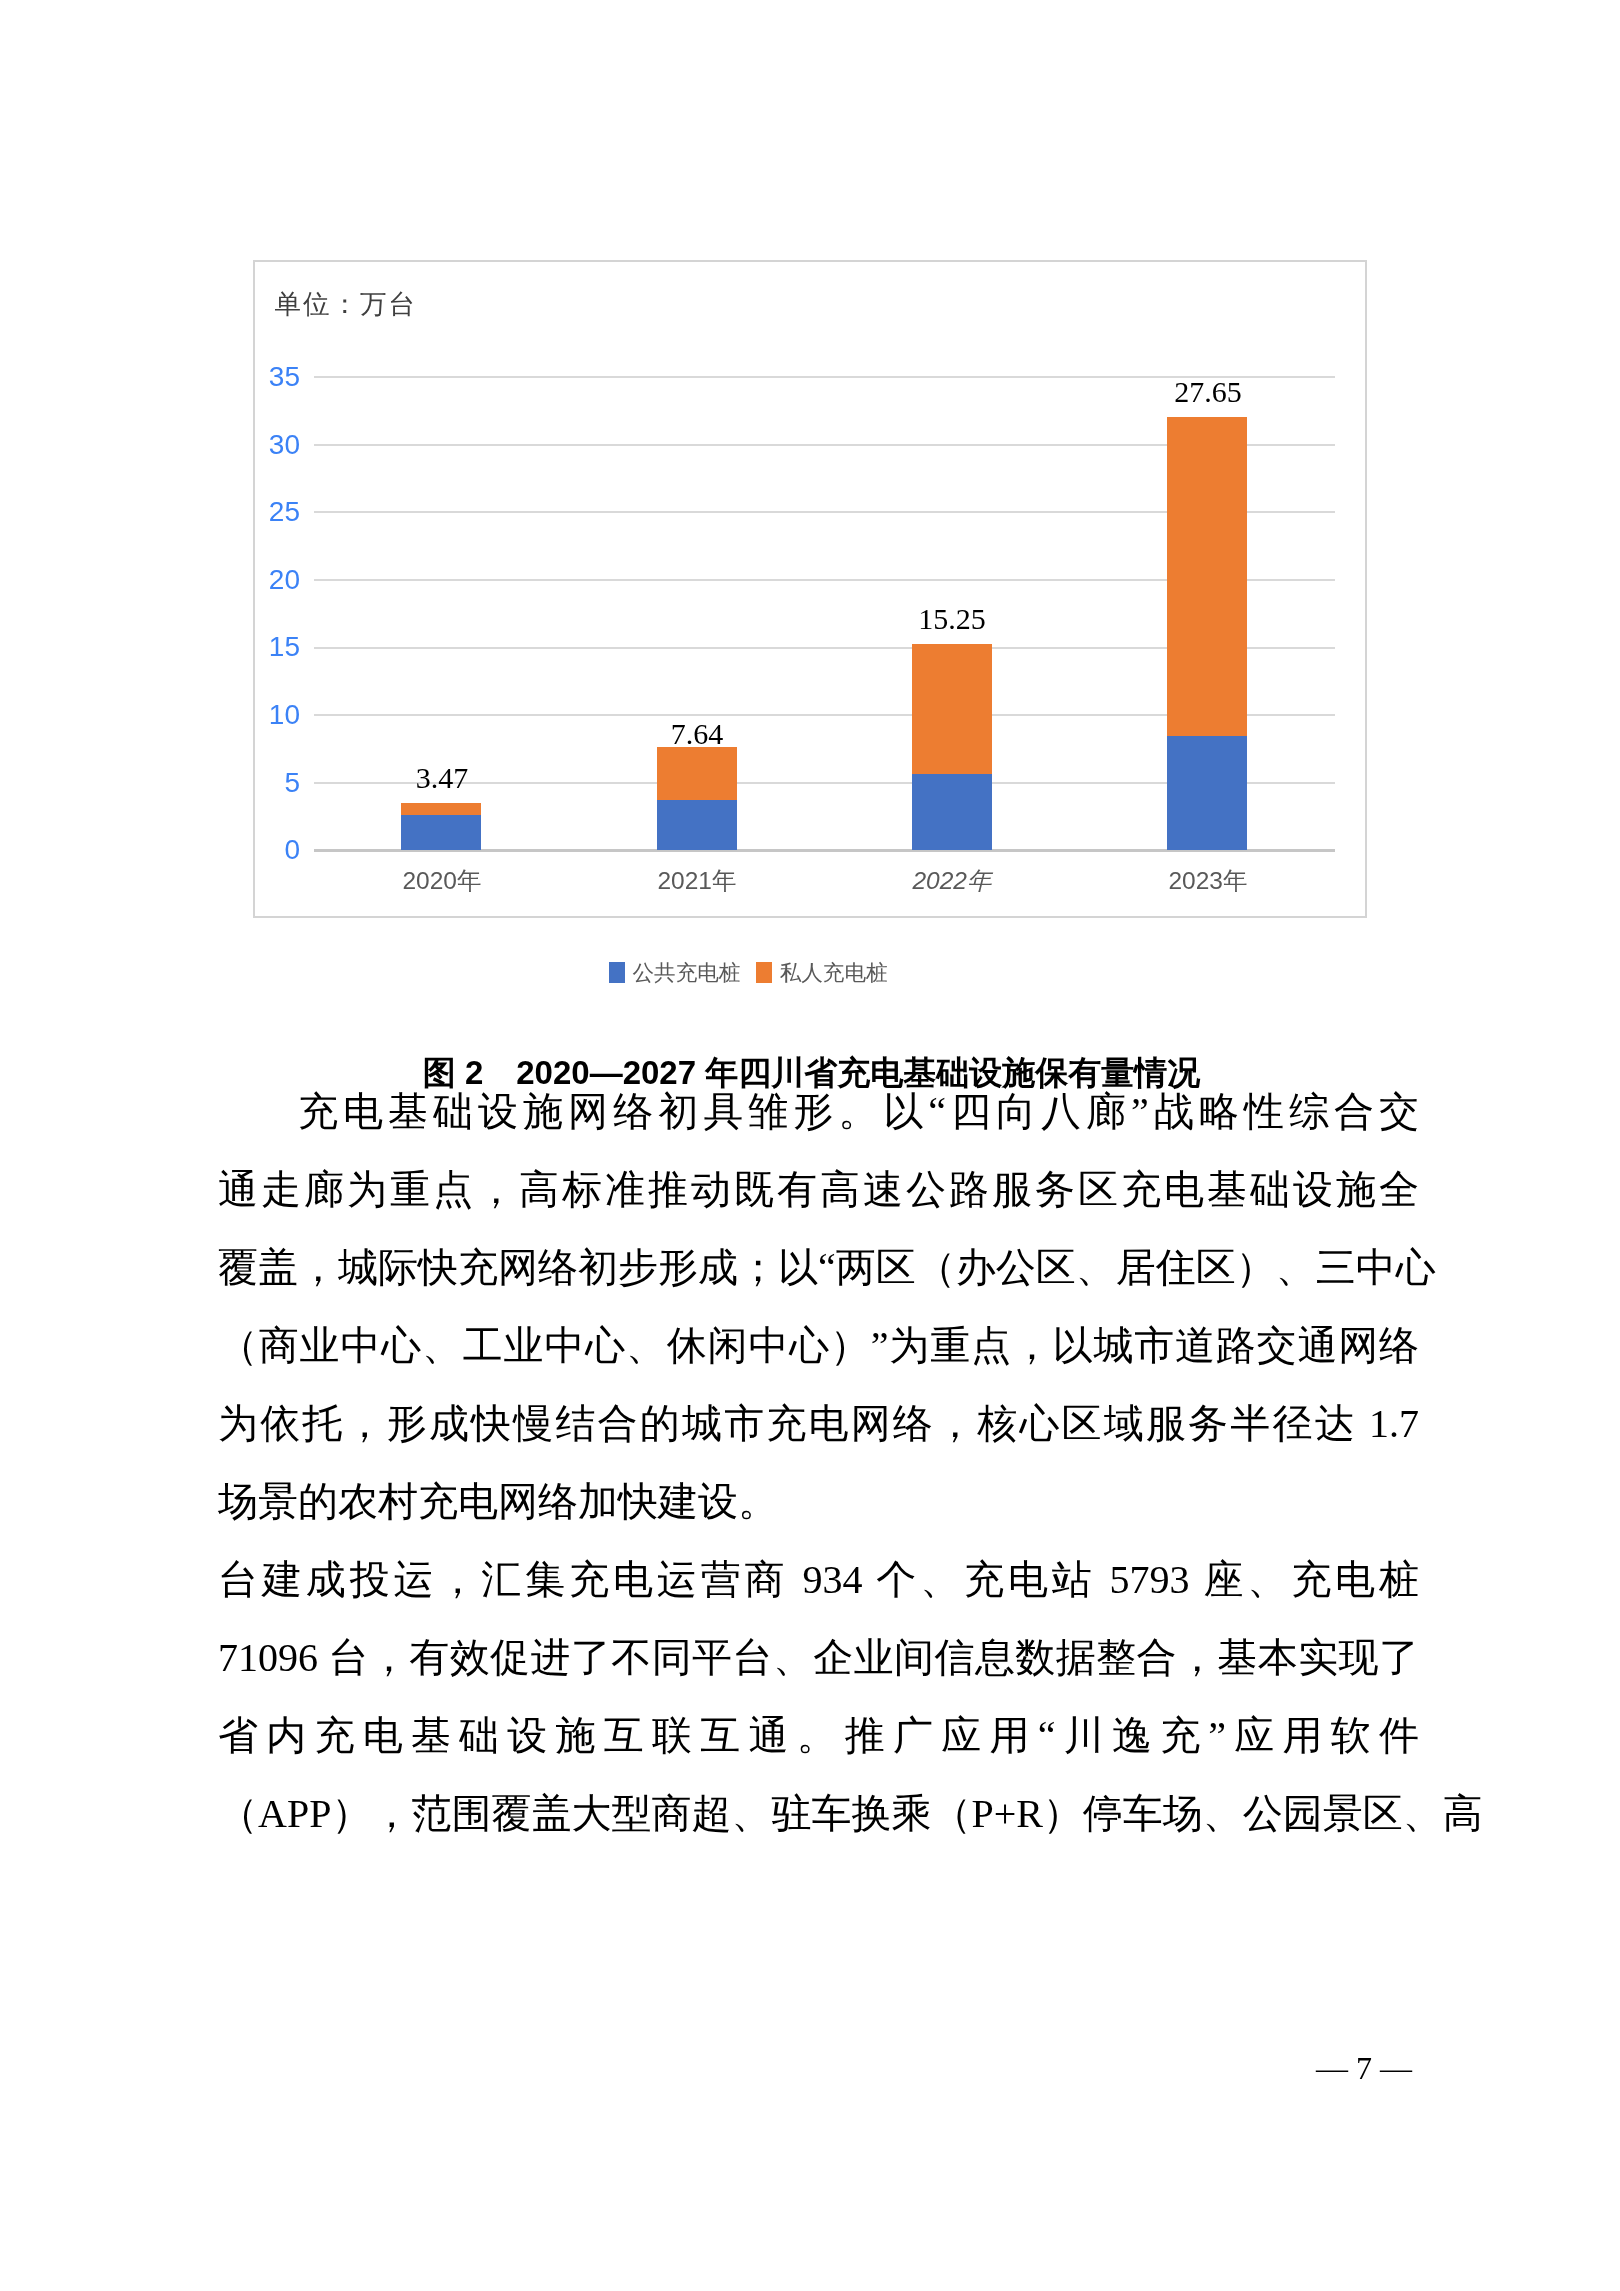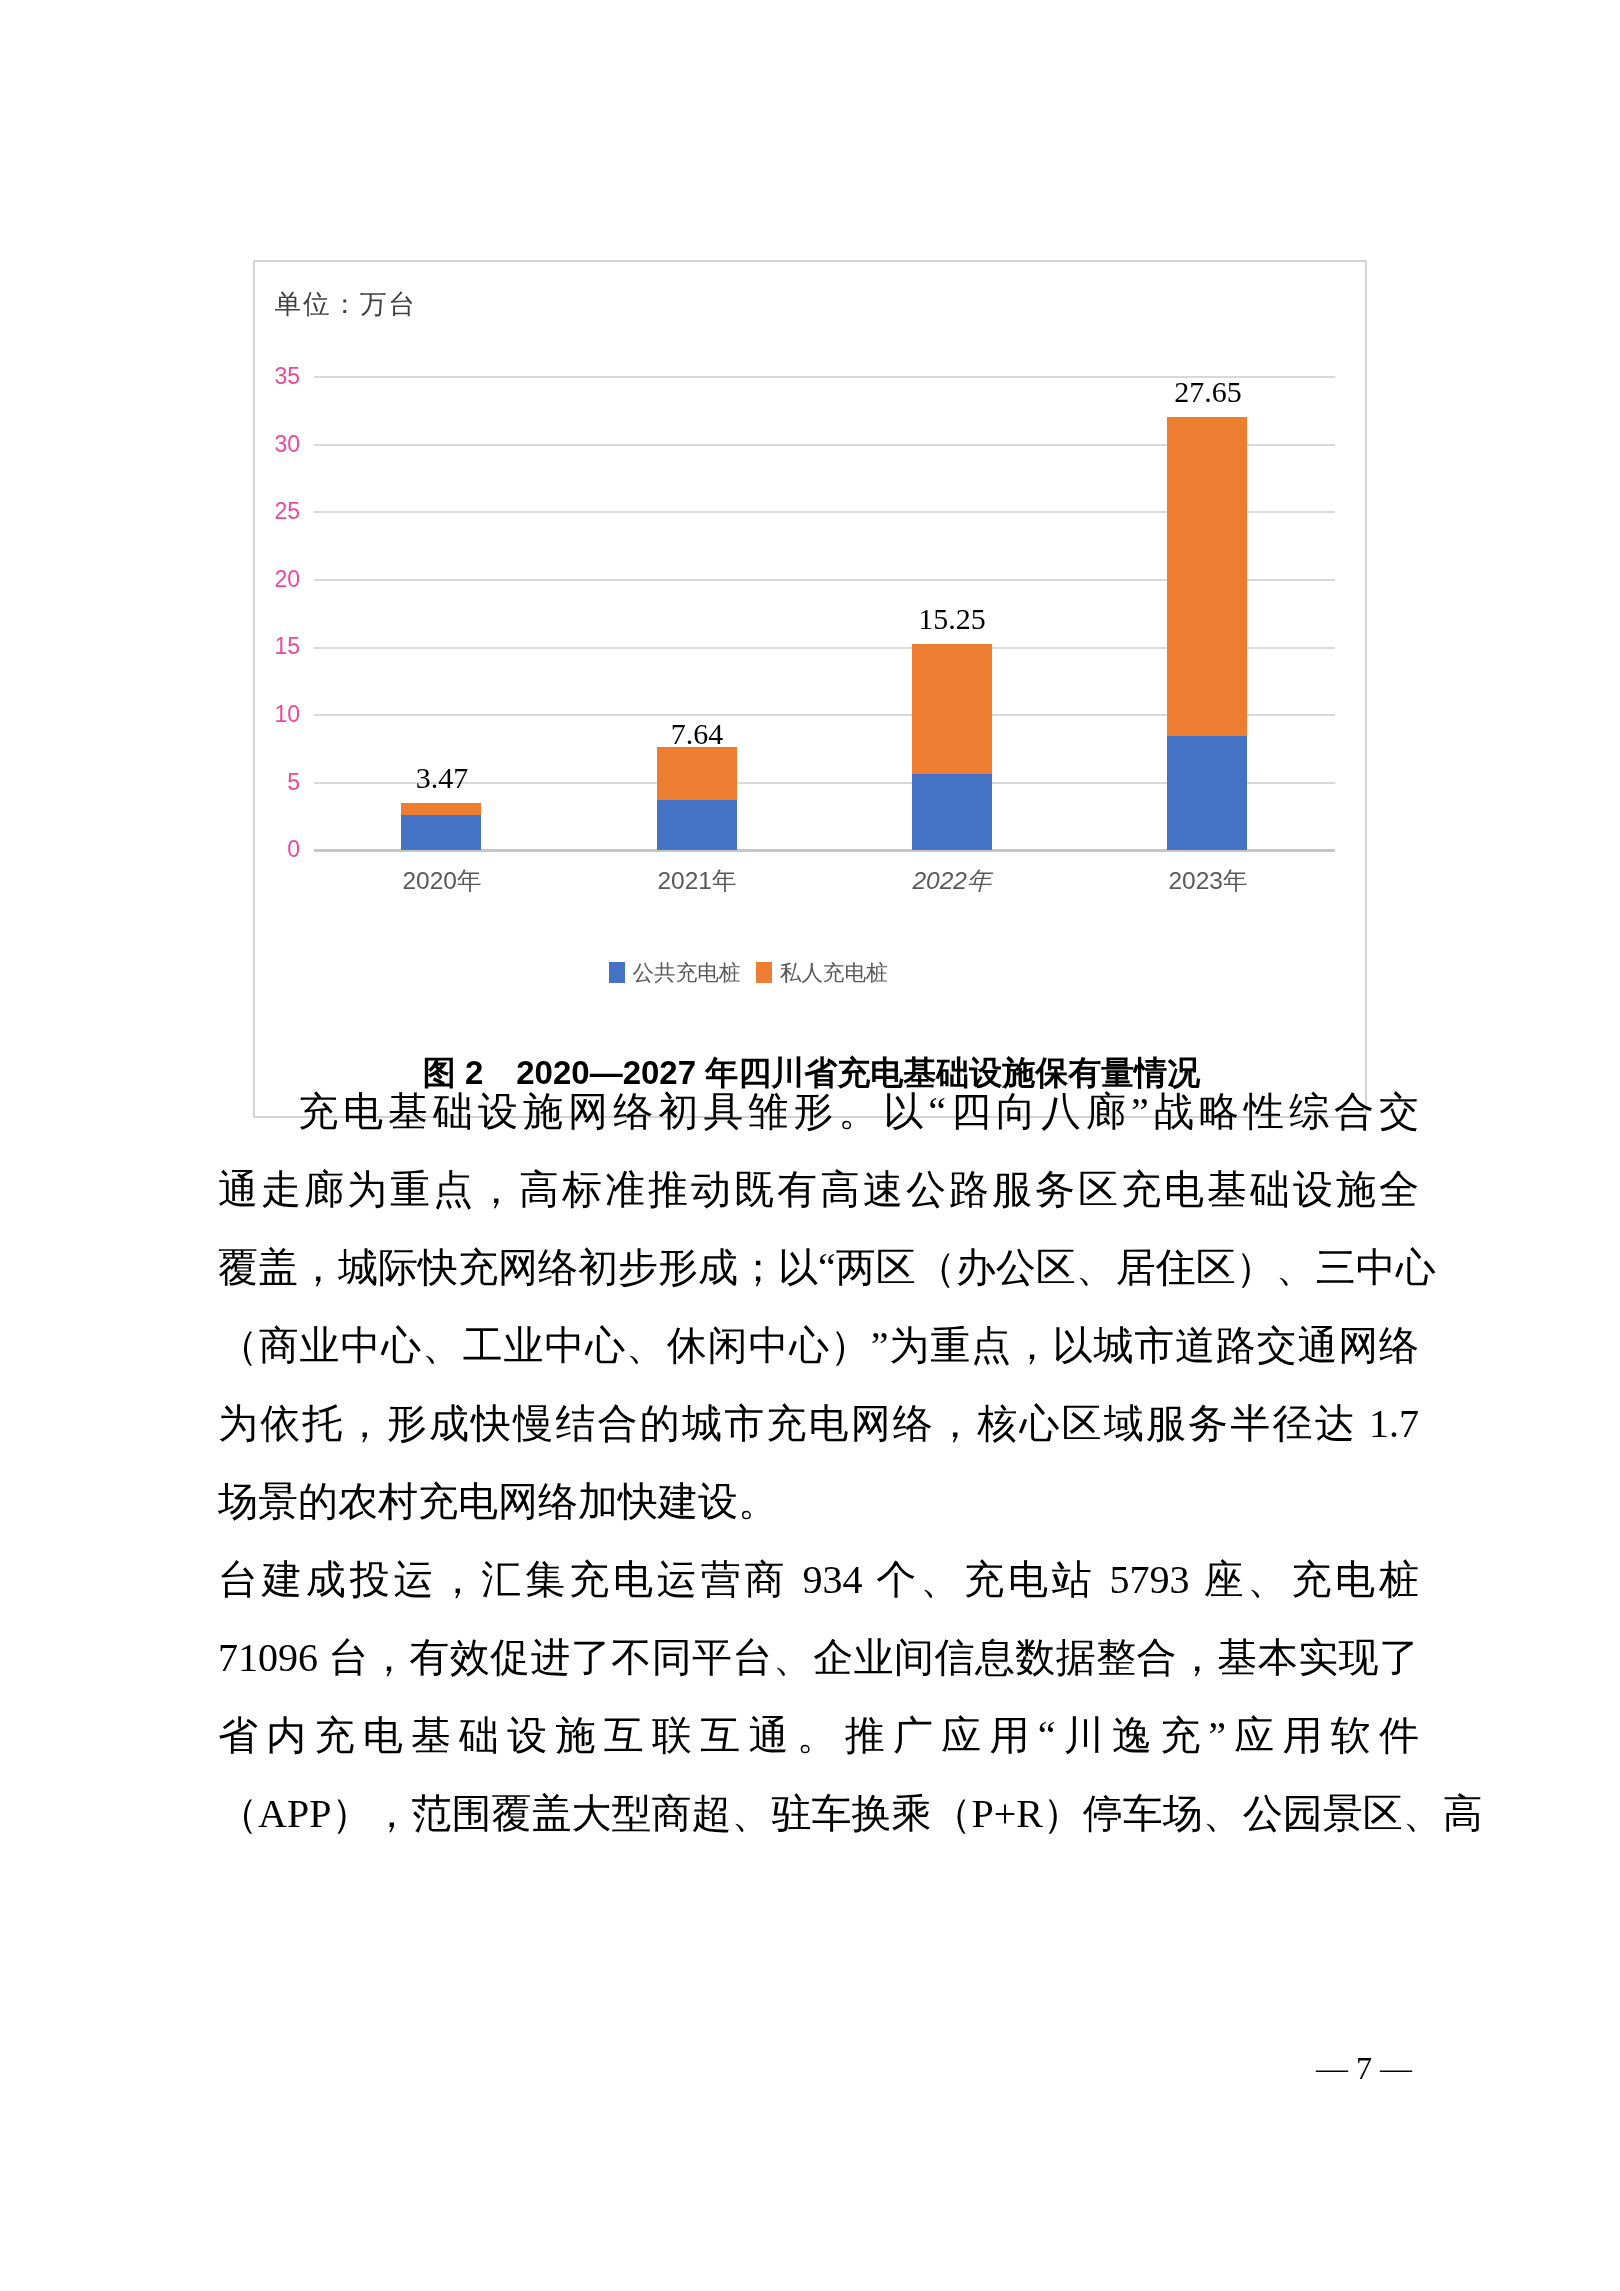--- a/index.html
+++ b/index.html
@@ -1,27 +1,27 @@
 <!DOCTYPE html>
 <html><head>
 <meta charset="utf-8">
 <style>
   html,body{margin:0;padding:0;background:#ffffff;}
   .page{position:relative;width:1620px;height:2292px;background:#ffffff;overflow:hidden;
         font-family:"Liberation Serif","DejaVu Serif",serif;color:#000;}
 
   
-  .chart-card{position:absolute;left:253px;top:260px;width:1114px;height:858px;
+  .chart-card{position:absolute;left:253px;top:260px;width:1114px;height:658px;
               background:#fff;border:2px solid #d4d4d4;box-sizing:border-box;
               font-family:"Liberation Sans","DejaVu Sans",sans-serif;}
   .unit-label{position:absolute;left:19.6px;top:23.5px;font-size:26.5px;color:#3f3f3f;letter-spacing:2px;}
   .plot-area{position:absolute;left:59px;top:115px;width:1021px;height:473px;}
   .gridline{position:absolute;left:0;width:100%;height:2px;background:#d9d9d9;}
   .gridline.axis{height:2.9px;background:#c6c6c6;}
-  .ytick{position:absolute;left:0;width:45px;text-align:right;font-size:23px;color:#ec4899;line-height:27.4px;}
+  .ytick{position:absolute;left:0;width:45px;text-align:right;font-size:28px;color:#3b82f6;line-height:27.4px;}
   .bar-seg{position:absolute;}
   .total-label{position:absolute;text-align:center;font-size:30px;color:#000;
                font-family:"Liberation Serif","DejaVu Serif",serif;line-height:39px;}
   .xtick{position:absolute;text-align:center;font-size:24.5px;color:#595959;line-height:33px;}
   .legend{position:absolute;left:354px;top:684px;display:flex;align-items:center;gap:15.7px;margin-top:12px;}
   .legend-item{display:flex;align-items:center;gap:7.8px;font-size:21.6px;color:#595959;}
   .swatch{display:inline-block;width:15.7px;height:20.6px;}
 
   
   .fig-caption{position:absolute;left:211px;top:1051px;width:1201px;text-align:center;

